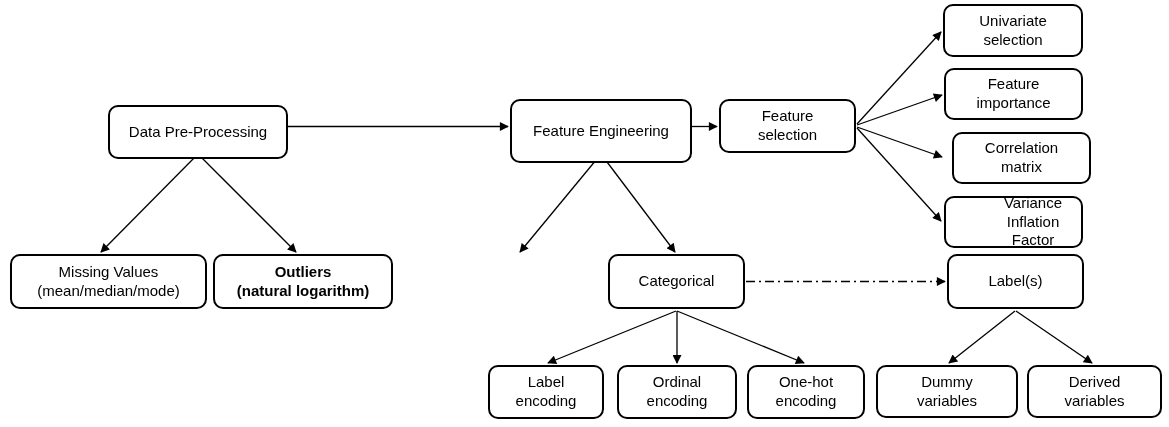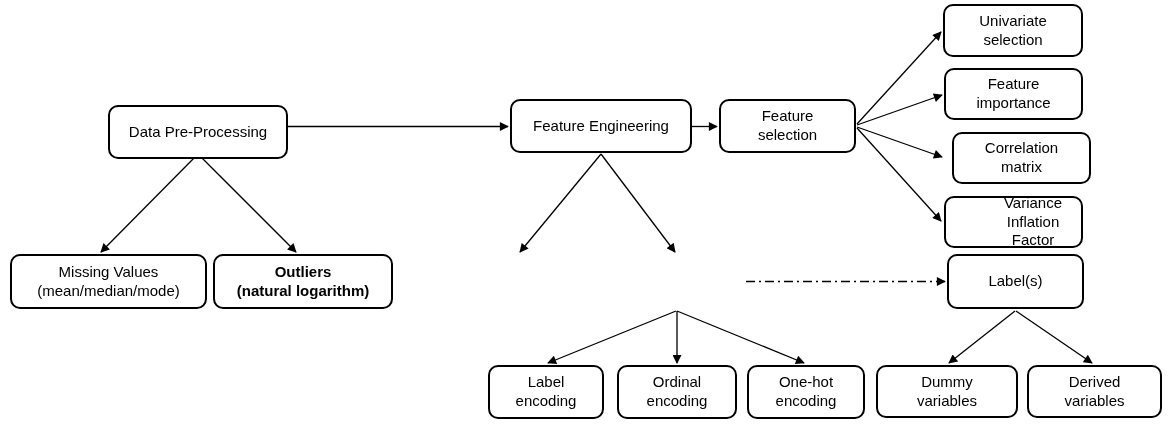--- a/index.html
+++ b/index.html
@@ -77,21 +77,21 @@
         <line x1="677" y1="311" x2="677" y2="363" class="edge" marker-end="url(#arrowhead)"></line>
         <line x1="677" y1="311" x2="804" y2="363" class="edge" marker-end="url(#arrowhead)"></line>
         <line x1="1015" y1="311" x2="949" y2="363" class="edge" marker-end="url(#arrowhead)"></line>
         <line x1="1016" y1="311" x2="1092" y2="363" class="edge" marker-end="url(#arrowhead)"></line>
       </g>
   </svg>
 
   <div class="node" style="left:108px; top:99px;  width:180px; height:54px;margin-top:6px;">
       <span>Data Pre-Processing</span>
     </div>
-  <div class="node" style="left:510px; top:99px;  width:182px; height:54px;">
+  <div class="node" style="left:510px; top:99px;  width:182px; height:64px;">
       <span>Feature Engineering</span>
     </div>
   <div class="node" style="left:719px; top:99px;  width:137px; height:54px;">
       <span>Feature
 selection</span>
     </div>
   <div class="node" style="left:943px; top:4px;   width:140px; height:53px;">
       <span>Univariate
 selection</span>
     </div>
@@ -108,20 +108,23 @@
 Inflation Factor</span>
     </div>
   <div class="node" style="left:10px;  top:254px; width:197px; height:55px;">
       <span>Missing Values
 (mean/median/mode)</span>
     </div>
   <div class="node" style="left:213px; top:254px; width:180px; height:55px;font-weight:bold;">
       <span>Outliers
 (natural logarithm)</span>
     </div>
+  <div class="node" style="left:608px; top:254px; width:137px; height:55px;">
+      <span>Categorical</span>
+    </div>
   <div class="node" style="left:947px; top:254px; width:137px; height:55px;">
       <span>Label(s)</span>
     </div>
   <div class="node" style="left:488px; top:365px; width:116px; height:54px;">
       <span>Label
 encoding</span>
     </div>
   <div class="node" style="left:617px; top:365px; width:120px; height:54px;">
       <span>Ordinal
 encoding</span>

